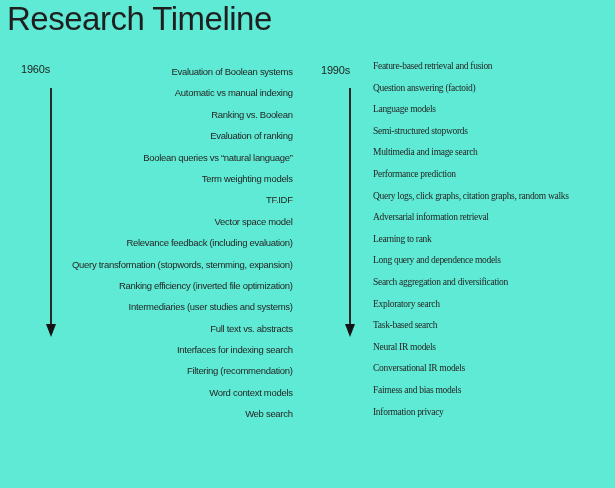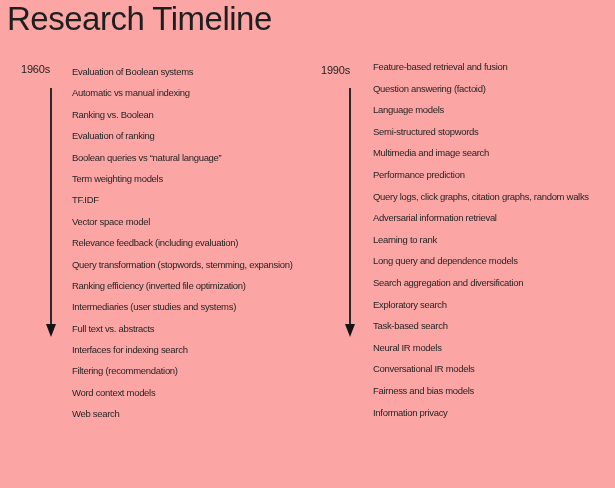--- a/index.html
+++ b/index.html
@@ -4,21 +4,21 @@
 <style>
   html, body { margin: 0; padding: 0; }
   body {
     width: 615px; height: 488px;
     background: #ffffff;
     font-family: "Liberation Sans", sans-serif;
     position: relative;
     overflow: hidden;
     color: #1f1f1f;
   }
-  .slide { position: absolute; inset: 0; background: #fca5a5; }
+  .slide { position: absolute; inset: 0; background: #5eead4; }
 
   .title {
     position: absolute;
     left: 7px; top: 0px;
     margin: 0;
     font-size: 33px;
     font-weight: 400;
     letter-spacing: -0.5px;
     color: #1f1f1f;
     white-space: nowrap;
@@ -52,22 +52,22 @@
   .arrow-head-1 { left: 344.5px; top: 324px; }
 
   .items {
     position: absolute;
     font-size: 9.5px;
     letter-spacing: -0.3px;
     color: #262626;
     white-space: nowrap;
   }
   .items-0 { left: 72px; top: 61px; }
-  .items-0 .item { height: 21.4px; line-height: 21.4px; }
-  .items-1 { left: 373px; top: 56px; }
+  .items-0 .item { height: 21.4px; line-height: 21.4px; text-align: right; }
+  .items-1 { left: 373px; top: 56px; font-family: Liberation Serif, serif; }
   .items-1 .item { height: 21.6px; line-height: 21.6px; }
 </style>
 </head>
 <body>
 
 <div class="slide">
 
   <h1 class="title">Research Timeline</h1>
 
   <div class="era era-0">1960s</div>

